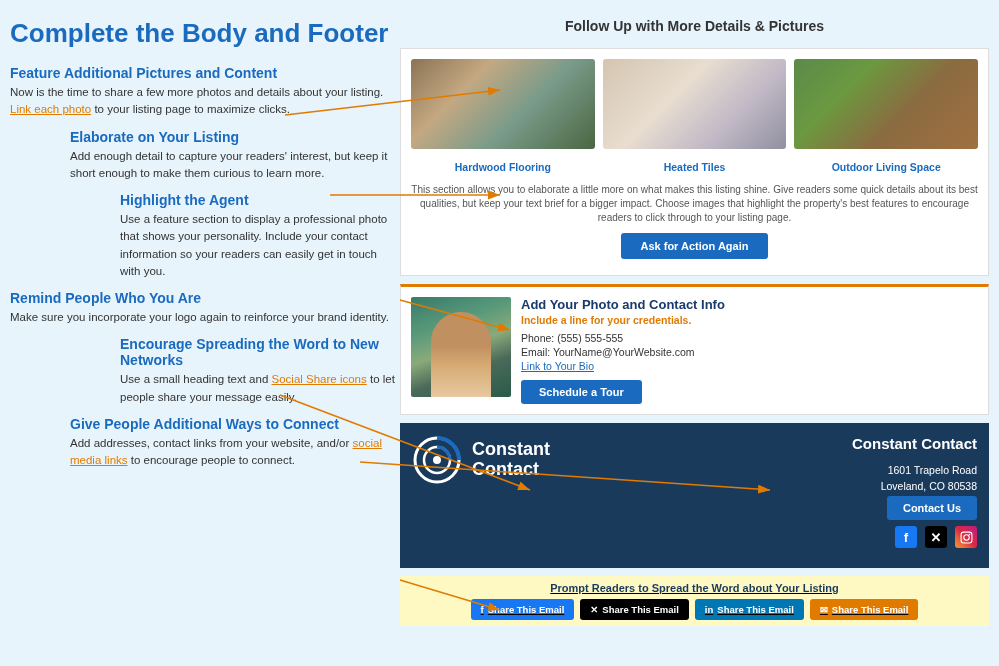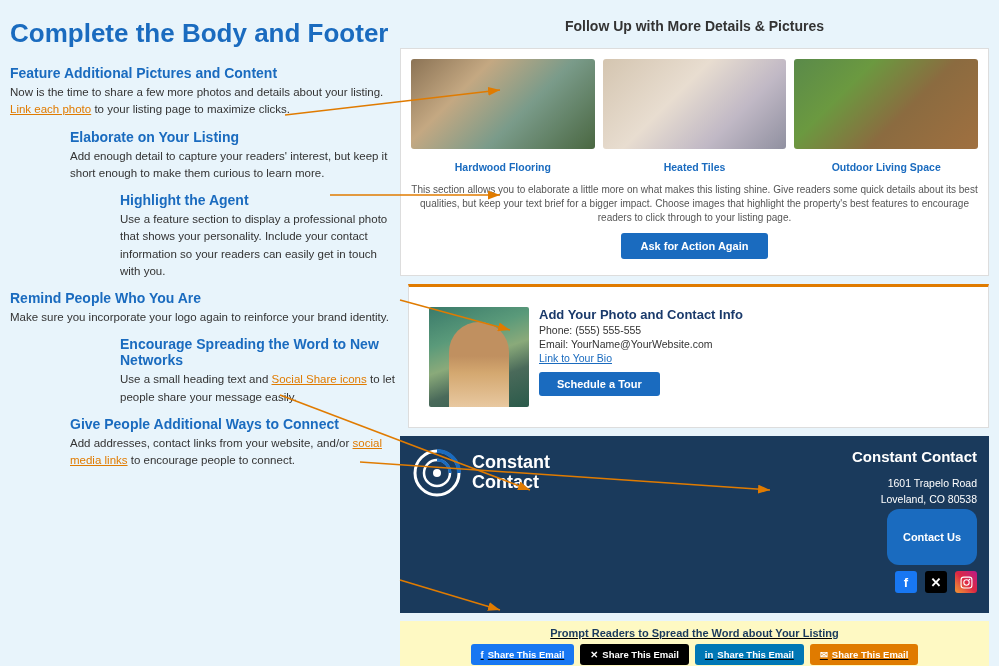--- a/index.html
+++ b/index.html
@@ -142,25 +142,24 @@
       font-size: 11px;
       font-weight: 600;
       border-radius: 3px;
       cursor: pointer;
     }
 
     
     .agent-section {
       background: white;
       border: 1px solid #ddd;
-      padding: 20px;
+      padding: 10px;
       display: flex;
       gap: 10px;
       border-top: 3px solid #e07b00;
-      margin-left: 8px;
     }
 
     .agent-photo {
       width: 100px;
       height: 100px;
       flex-shrink: 0;
       background: linear-gradient(160deg, #3a7a6a 0%, #5a9a7a 30%, #8aaa7a 50%, #4a6a5a 70%, #2a5a4a 100%);
       border-radius: 2px;
       position: relative;
       overflow: hidden;
@@ -263,24 +262,24 @@
 
     .footer-contact-area p {
       font-size: 10.5px;
       margin-bottom: 4px;
     }
 
     .contact-us-btn {
       background: #1a6bbf;
       color: white;
       border: none;
-      padding: 22px 16px;
+      padding: 6px 16px;
       font-size: 11px;
       font-weight: 600;
-      border-radius: 12px;
+      border-radius: 3px;
       cursor: pointer;
       margin-bottom: 6px;
     }
 
     .social-icons {
       display: flex;
       justify-content: flex-end;
       gap: 8px;
       align-items: center;
     }
@@ -434,20 +433,21 @@
         </div>
       </div>
       <p class="description-text">This section allows you to elaborate a little more on what makes this listing shine. Give readers some quick details about its best qualities, but keep your text brief for a bigger impact. Choose images that highlight the property's best features to encourage readers to click through to your listing page.</p>
       <button class="action-btn">Ask for Action Again</button>
     </div>
 
     <div class="agent-section">
       <div class="agent-photo"></div>
       <div class="agent-info">
         <h3>Add Your Photo and Contact Info</h3>
+        <div class="credential-line">Include a line for your credentials.</div>
         <div class="contact-line">Phone: (555) 555-555</div>
         <div class="contact-line">Email: YourName@YourWebsite.com</div>
         <div class="contact-line">
           <a href="#">Link to Your Bio</a>
         </div>
         <button class="schedule-btn">Schedule a Tour</button>
       </div>
     </div>
 
     <div class="footer-section">

